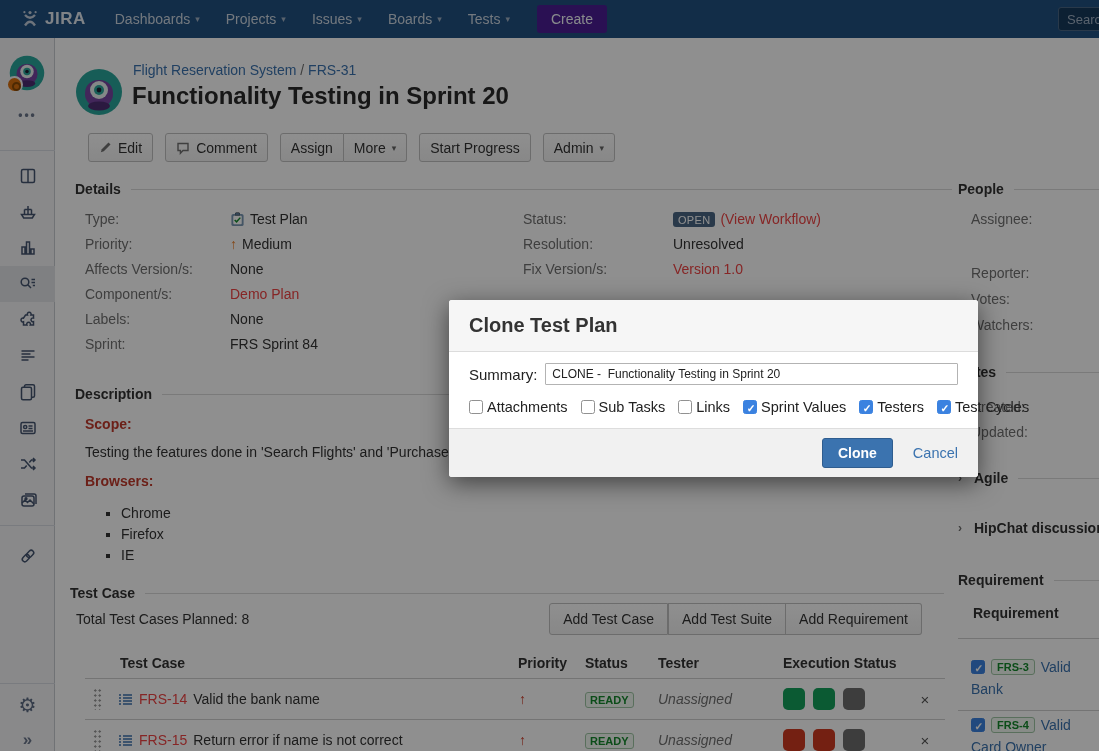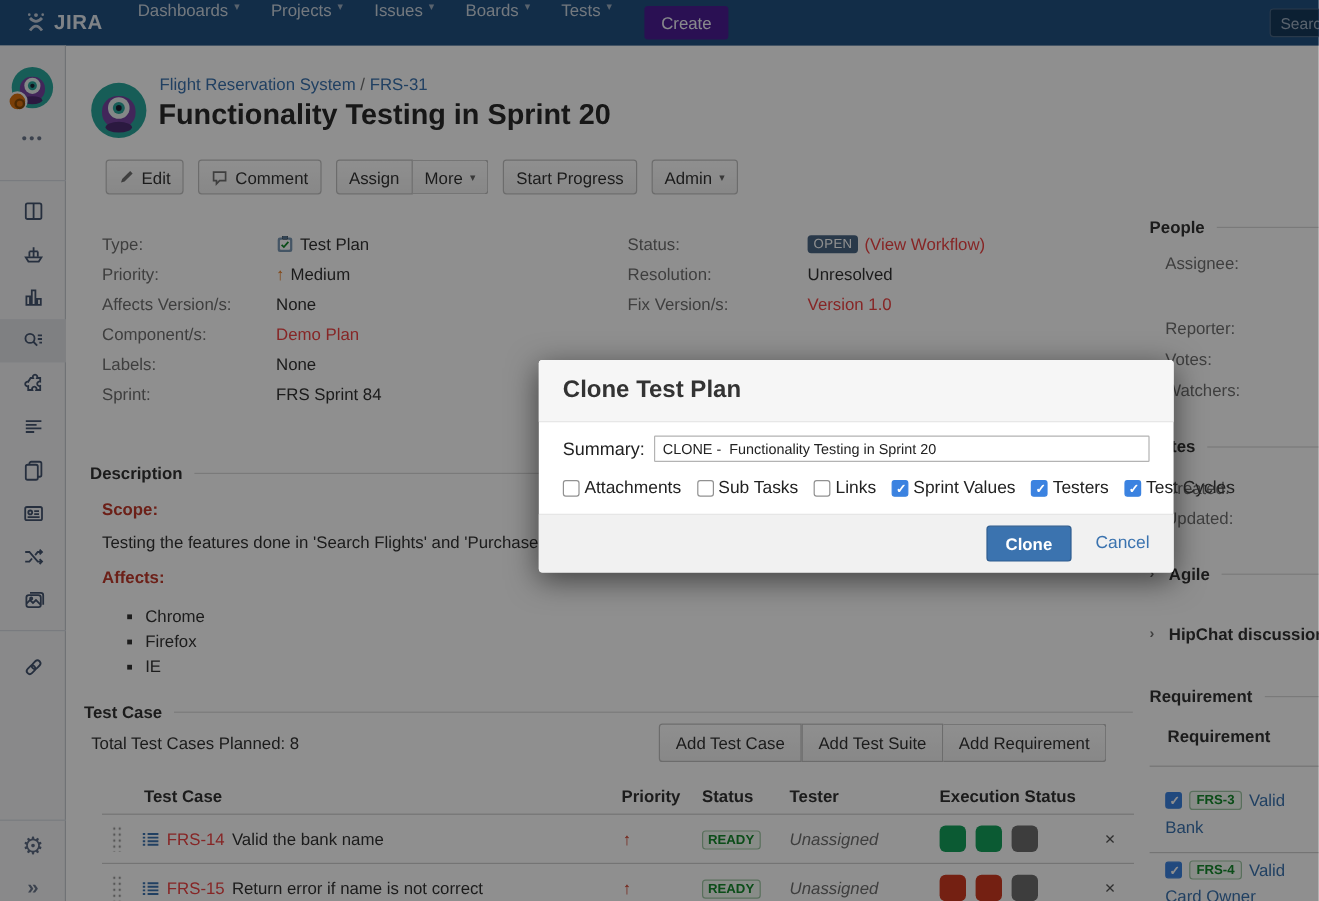--- a/index.html
+++ b/index.html
@@ -4,21 +4,21 @@
 <style>
   * { margin:0; padding:0; box-sizing:border-box; }
   html,body { width:1099px; height:751px; overflow:hidden; }
   body { font-family:"Liberation Sans", sans-serif; font-size:14px; color:#333; background:#fff; position:relative; }
   .page { position:absolute; inset:0; background:#fff; }
 
   
   .nav { position:absolute; top:0; left:0; width:1099px; height:38px; background:#205081; display:flex; align-items:center; padding-left:20px; }
   .brand { display:flex; align-items:center; gap:5px; margin-right:16px; }
   .brand-text { color:#e2e9f0; font-weight:bold; font-size:17px; letter-spacing:.5px; }
-  .nav-item { color:#cdd7e1; font-size:14px; padding:0 13px; height:38px; display:flex; align-items:flex-start; gap:5px; cursor:pointer; }
+  .nav-item { color:#cdd7e1; font-size:14px; padding:0 13px; height:38px; display:flex; align-items:center; gap:5px; cursor:pointer; }
   .nav-caret { font-size:9px; color:#9fb0c3; }
   .create-btn { margin-left:14px; background:#4c1d95; color:#f2f6fa; font-size:14px; padding:6px 14px; border-radius:3px; border:none; cursor:pointer; }
   .nav-search { position:absolute; left:1058px; top:7px; width:160px; height:24px; background:#16395c; border:1px solid #4a6785; border-radius:3px; color:#9fb0c3; font-size:13px; padding:2px 8px; font-family:"Liberation Sans",sans-serif; }
   .nav-search::placeholder { color:#9fb0c3; }
 
   
   .sidebar { position:absolute; top:38px; left:0; width:55px; height:713px; background:#f4f5f7; border-right:1px solid #c8ccd1; }
   .sb-avatar { position:absolute; top:17px; left:9px; width:36px; height:36px; }
   .sb-badge { position:absolute; top:38px; left:6px; width:17px; height:17px; border-radius:50%; background:#d9700f; border:2px solid #f4f5f7; }
   .sb-badge::after { content:""; position:absolute; top:4px; left:4px; width:5px; height:5px; border-radius:50%; border:2px solid #8a4a05; }
@@ -293,20 +293,23 @@
     <button class="btn">
         <span>Start Progress</span>
       </button>
     <button class="btn">
         <span>Admin</span>
         <span class="caret">▾</span>
       </button>
   </div>
 
   <section class="details">
+    <div class="sec-head">
+        <span>Details</span>
+      </div>
     <div class="details-cols">
       <div class="dcol">
         <div class="drow">
             <span class="dlabel">Type:</span>
           <span class="dvalue">
             <svg width="15" height="15" viewBox="0 0 16 16">
                 <rect x="1.5" y="2" width="13" height="13" rx="2" fill="#7a98b5"></rect>
                 <rect x="5.5" y="0.8" width="5" height="3" rx="1" fill="#5c7purple"></rect>
                 <rect x="5.5" y="0.8" width="5" height="3" rx="1" fill="#5c7globe"></rect>
                 <rect x="5.5" y="0.8" width="5" height="3" rx="1" fill="#5c7a96"></rect>
@@ -360,21 +363,21 @@
     </div>
   </section>
 
   <section class="description">
     <div class="sec-head">
         <span>Description</span>
       </div>
     <div class="desc-body">
       <div class="red-head">Scope:</div>
       <div class="desc-text">Testing the features done in 'Search Flights' and 'Purchase</div>
-      <div class="red-head">Affects:</div>
+      <div class="red-head">Browsers:</div>
       <ul class="desc-list">
         <li>Chrome</li>
         <li>Firefox</li>
         <li>IE</li>
       </ul>
     </div>
   </section>
 
   <section class="testcase">
     <div class="sec-head">

